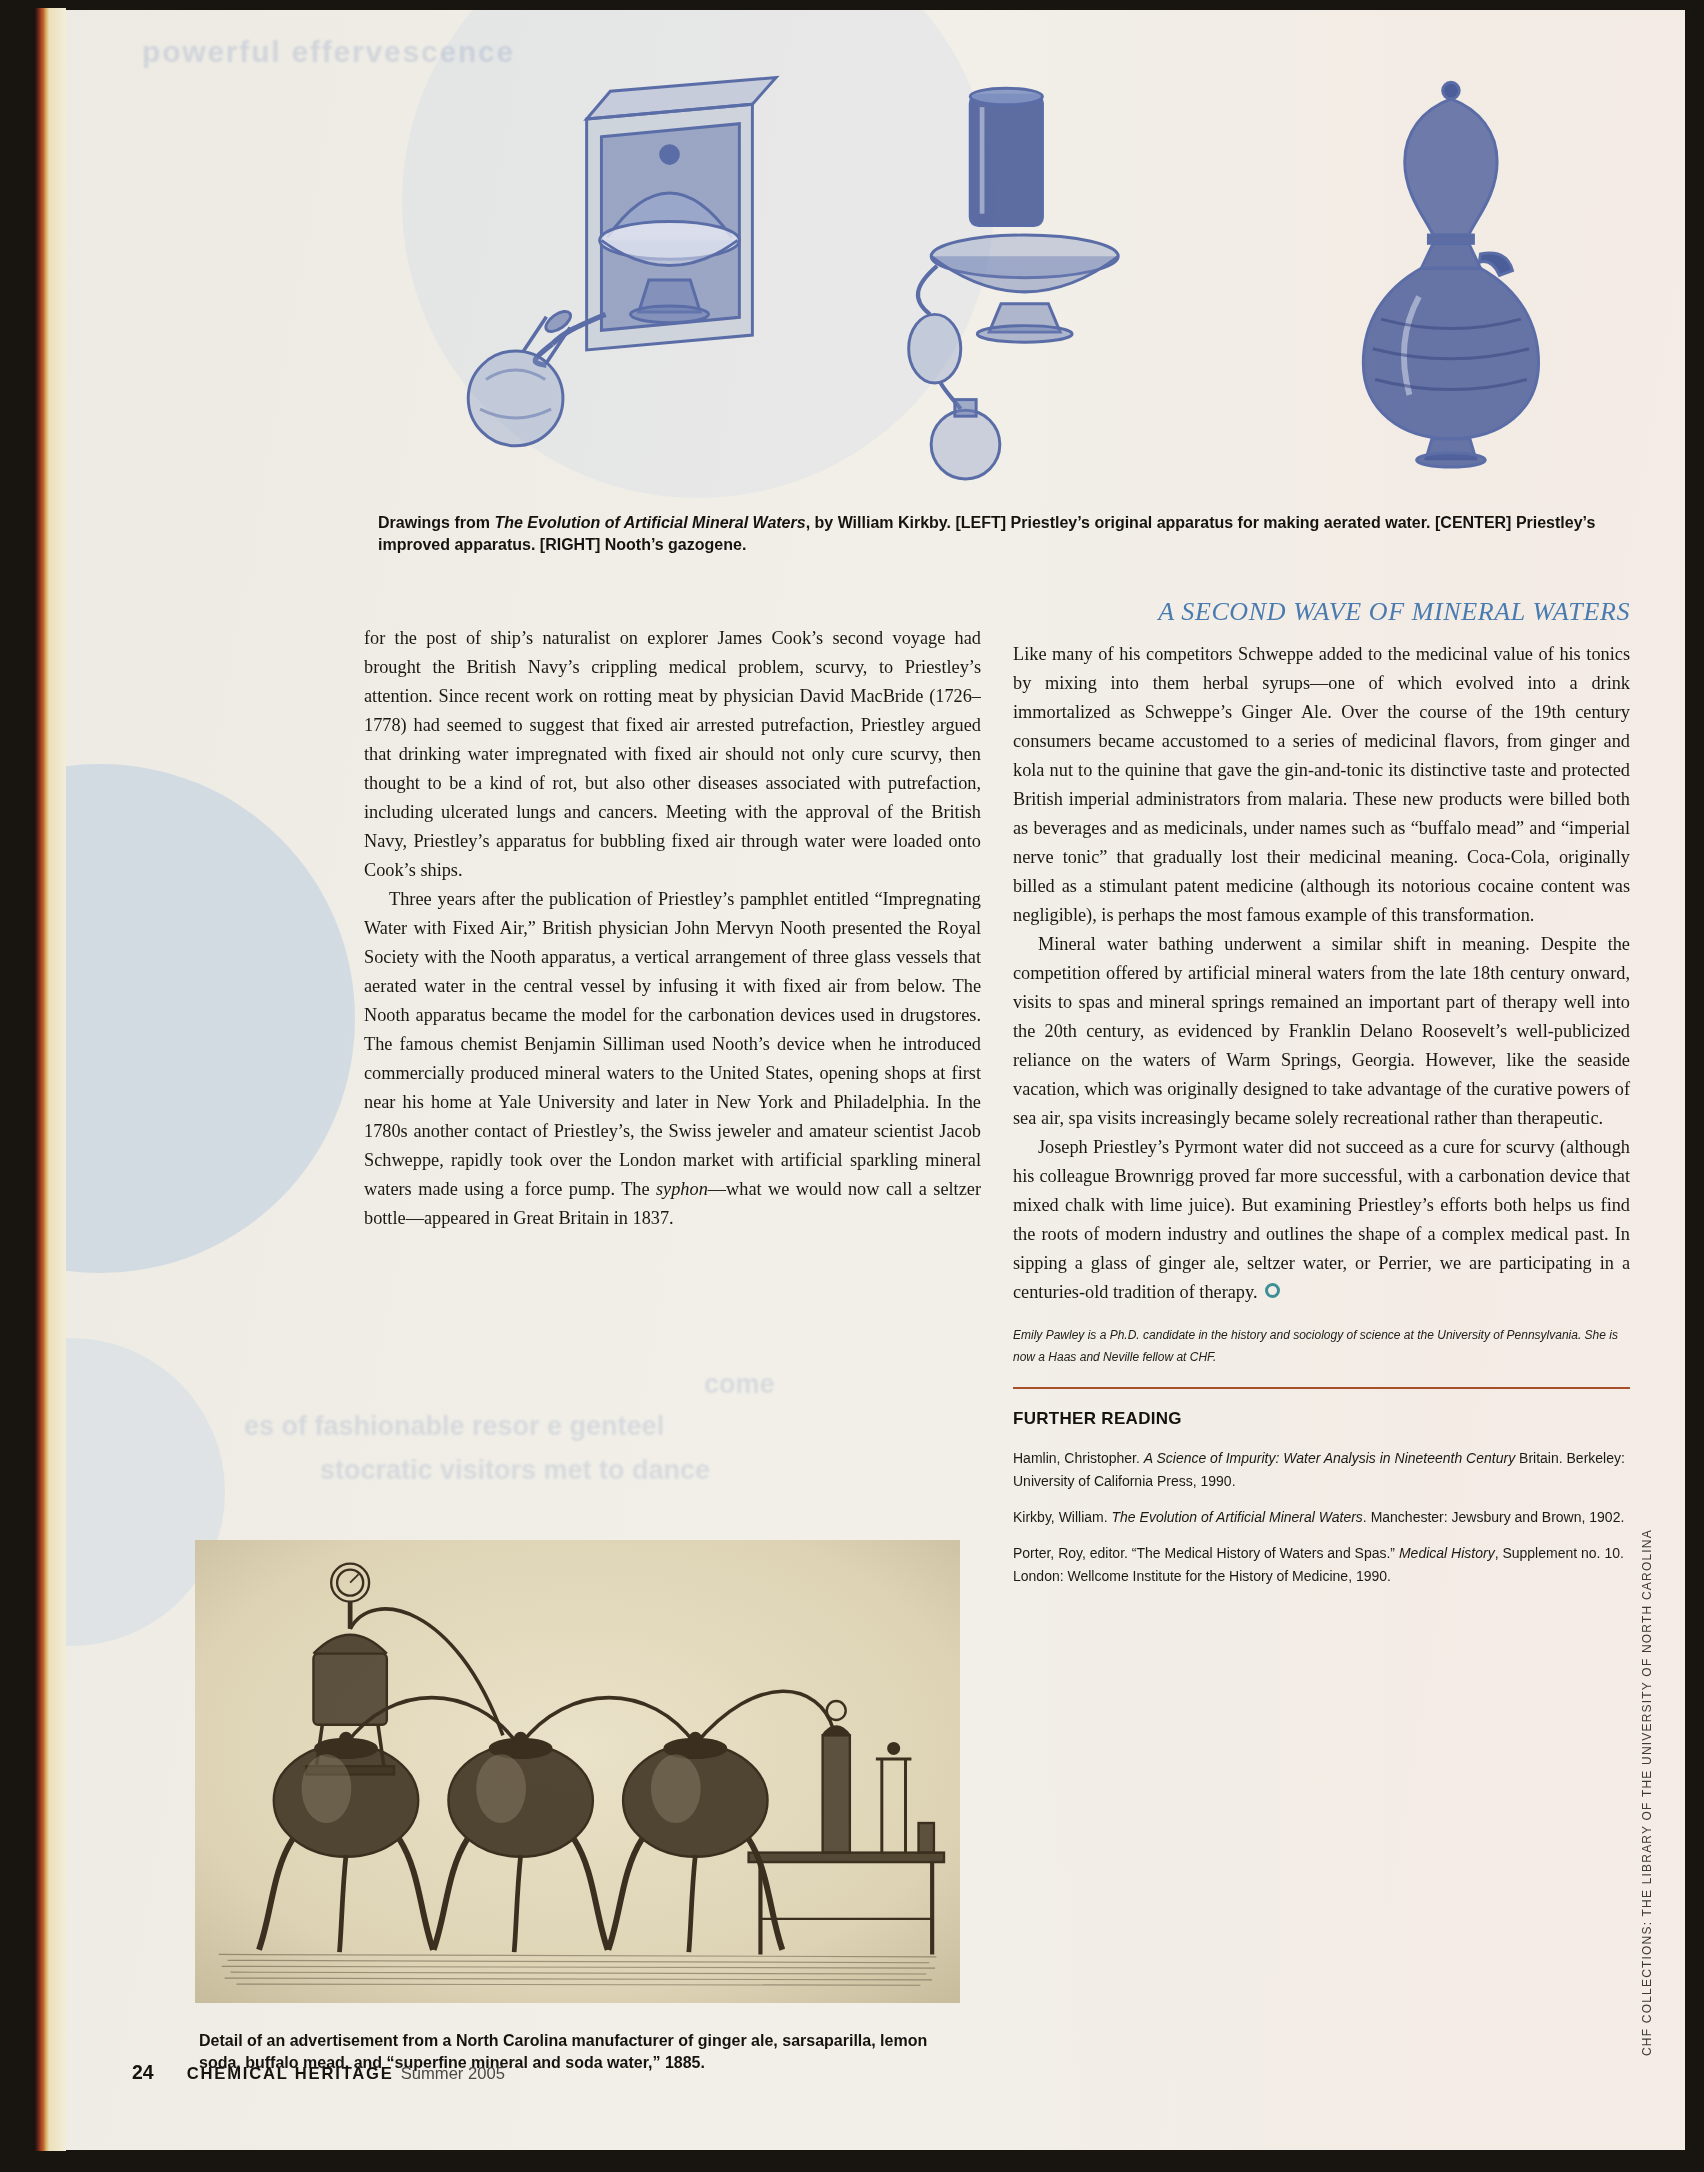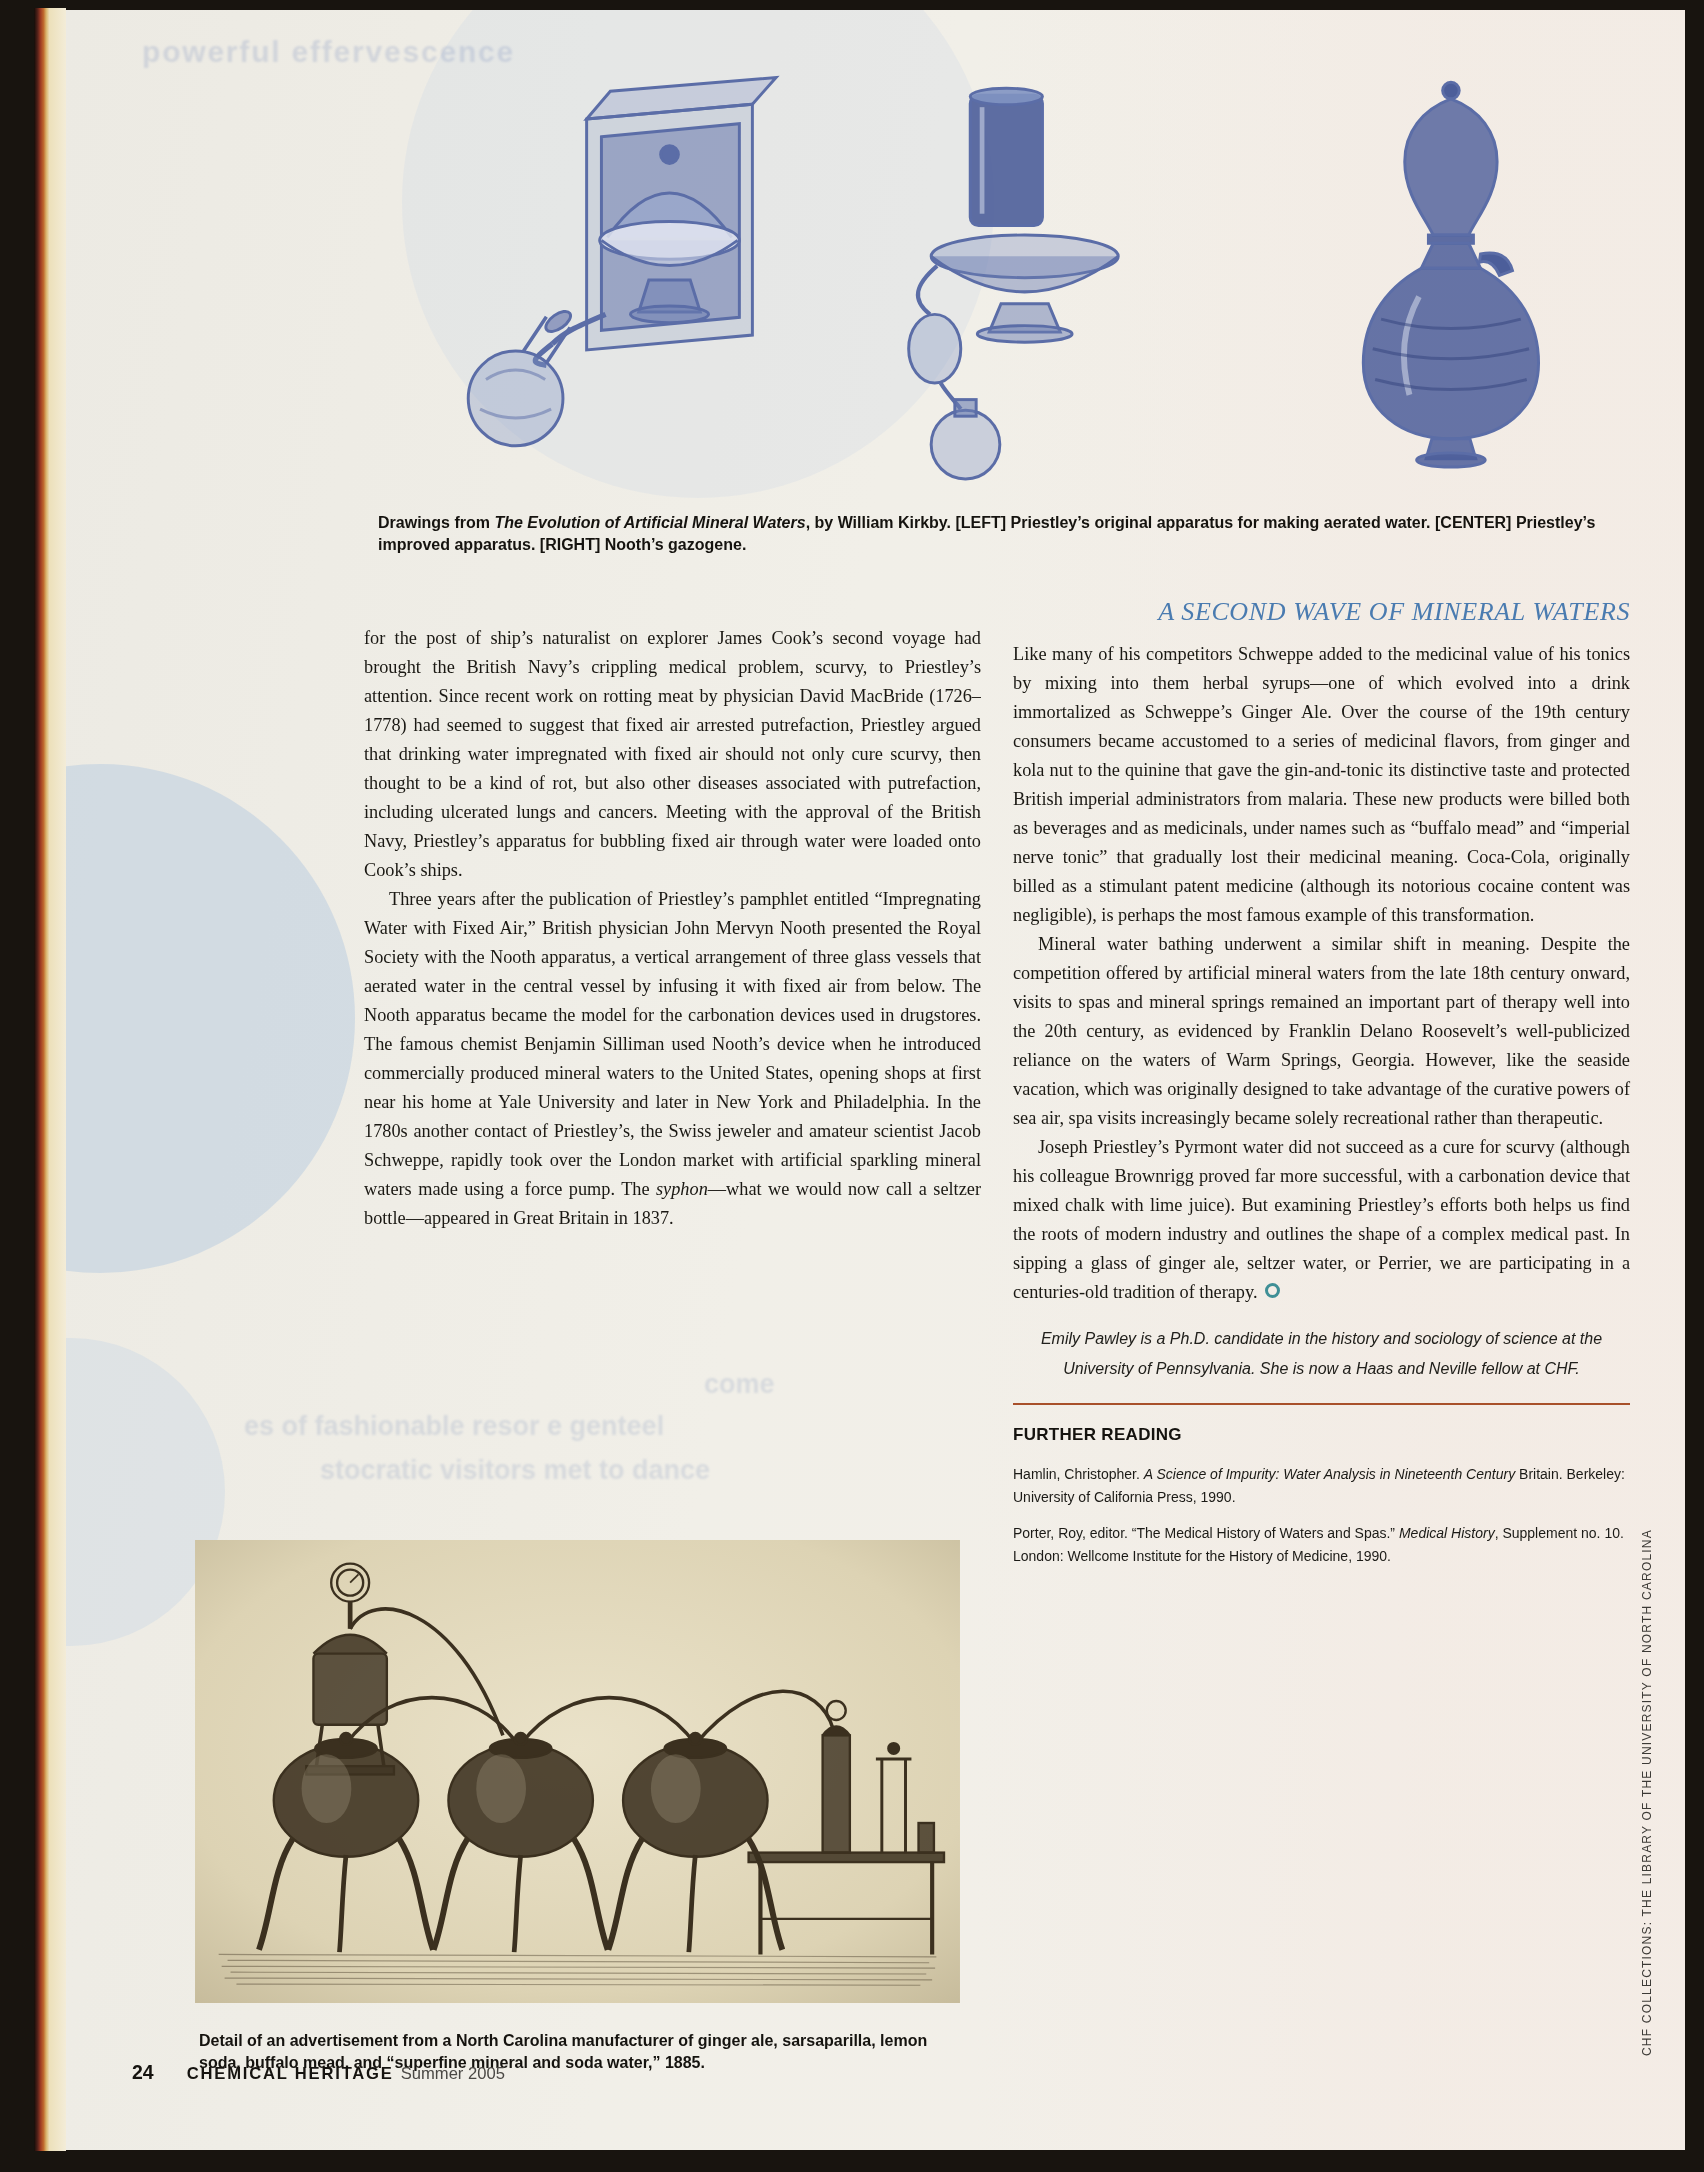--- a/index.html
+++ b/index.html
@@ -23,22 +23,22 @@
   .fig-top{position:absolute;left:272px;top:26px;width:1255px;height:462px;}
   .caption-top{position:absolute;left:312px;top:486px;width:1225px;font-family:"Liberation Sans",sans-serif;
     font-weight:bold;font-size:16px;line-height:22px;color:#15130f;}
   .col{position:absolute;width:617px;font-size:18.3px;line-height:29px;text-align:justify;color:#1a1813;}
   .col-left{left:298px;top:593px;margin-top:21px;}
   .col-right{left:947px;top:587px;}
   p.body{margin:0;}
   p.indent{text-indent:25px;}
   h2.section{font-family:"Liberation Serif",serif;font-weight:normal;font-size:26px;letter-spacing:0.6px;
     color:#4a7bb0;margin:0 0 14px 0;line-height:1.15;text-align:right;white-space:nowrap;font-style:italic;}
-  .bio{font-family:"Liberation Sans",sans-serif;font-style:italic;font-size:16px;line-height:30px;
-    text-align:center;margin:16.6px 0 0 0;color:#21201c;}
+  .bio{font-family:"Liberation Sans",sans-serif;font-style:italic;font-size:12px;line-height:22px;
+    text-align:left;margin:16.6px 0 0 0;color:#21201c;}
   .divider{border:none;border-top:2.4px solid #a8502a;margin:19px 0 15.4px 0;}
   h3.fr{font-family:"Liberation Sans",sans-serif;font-size:17px;font-weight:bold;margin:0 0 14px 0;
     color:#15130f;letter-spacing:0.3px;text-align:left;}
   p.ref{font-family:"Liberation Sans",sans-serif;font-size:14px;line-height:23px;margin:0 0 13px 0;
     text-align:left;color:#1b1a16;}
   .it{font-style:italic;}
   .endmark{display:inline-block;width:9.5px;height:9.5px;border:3px solid #3f8f96;border-radius:50%;
     margin-left:7px;vertical-align:baseline;}
   .ad-figure{position:absolute;left:129px;top:1530px;width:765px;height:463px;}
   .caption-bottom{position:absolute;left:133px;top:2004px;width:766px;font-family:"Liberation Sans",sans-serif;
@@ -137,20 +137,21 @@
 
     <div class="col col-right">
       <h2 class="section">A SECOND WAVE OF MINERAL WATERS</h2>
       <p class="body">Like many of his competitors Schweppe added to the medicinal value of his tonics by mixing into them herbal syrups—one of which evolved into a drink immortalized as Schweppe’s Ginger Ale. Over the course of the 19th century consumers became accustomed to a series of medicinal flavors, from ginger and kola nut to the quinine that gave the gin-and-tonic its distinctive taste and protected British imperial administrators from malaria. These new products were billed both as beverages and as medicinals, under names such as “buffalo mead” and “imperial nerve tonic” that gradually lost their medicinal meaning. Coca-Cola, originally billed as a stimulant patent medicine (although its notorious cocaine content was negligible), is perhaps the most famous example of this transformation.</p>
       <p class="body indent">Mineral water bathing underwent a similar shift in meaning. Despite the competition offered by artificial mineral waters from the late 18th century onward, visits to spas and mineral springs remained an important part of therapy well into the 20th century, as evidenced by Franklin Delano Roosevelt’s well-publicized reliance on the waters of Warm Springs, Georgia. However, like the seaside vacation, which was originally designed to take advantage of the curative powers of sea air, spa visits increasingly became solely recreational rather than therapeutic.</p>
       <p class="body indent"><span>Joseph Priestley’s Pyrmont water did not succeed as a cure for scurvy (although his colleague Brownrigg proved far more successful, with a carbonation device that mixed chalk with lime juice). But examining Priestley’s efforts both helps us find the roots of modern industry and outlines the shape of a complex medical past. In sipping a glass of ginger ale, seltzer water, or Perrier, we are participating in a centuries-old tradition of therapy.</span><span class="endmark"></span></p>
       <p class="bio">Emily Pawley is a Ph.D. candidate in the history and sociology of science at the University of Pennsylvania. She is now a Haas and Neville fellow at CHF.</p>
       <hr class="divider">
       <h3 class="fr">FURTHER READING</h3>
       <p class="ref"><span>Hamlin, Christopher. </span><span class="it">A Science of Impurity: Water Analysis in Nineteenth Century</span><span> Britain. Berkeley: University of California Press, 1990.</span></p>
+      <p class="ref"><span>Kirkby, William. </span><span class="it">The Evolution of Artificial Mineral Waters</span><span>. Manchester: Jewsbury and Brown, 1902.</span></p>
       <p class="ref"><span>Porter, Roy, editor. “The Medical History of Waters and Spas.” </span><span class="it">Medical History</span><span>, Supplement no. 10. London: Wellcome Institute for the History of Medicine, 1990.</span></p>
     </div>
 
     <div class="ad-figure">
       <svg viewBox="0 0 1292 782" width="765" height="463">
         <defs>
           <radialGradient id="pg" cx="50%" cy="45%" r="75%">
             <stop offset="0%" stop-color="#eae2c9"></stop>
             <stop offset="70%" stop-color="#ddd3b4"></stop>
             <stop offset="100%" stop-color="#c6bb9b"></stop>

